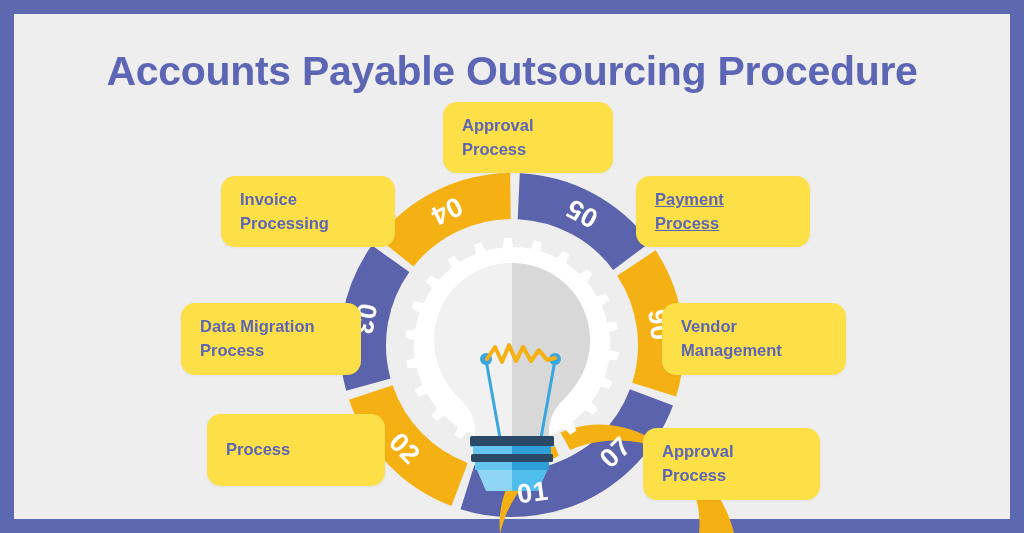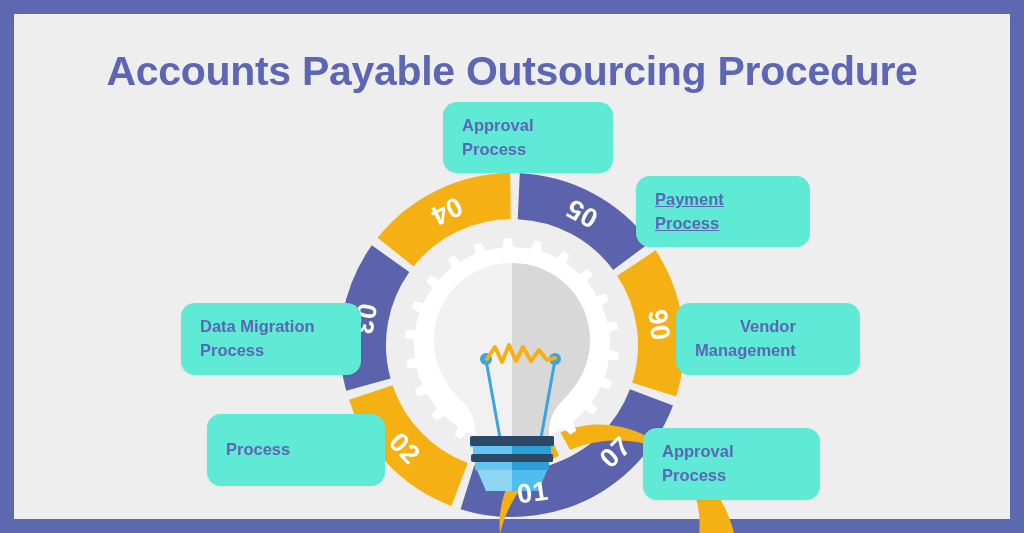--- a/index.html
+++ b/index.html
@@ -29,38 +29,38 @@
   }
   #stage {
     position:absolute;
     left:0; top:0;
     width:996px; height:505px;
   }
   svg#ring { position:absolute; left:0; top:0; width:996px; height:505px; overflow:visible; }
 
   .card {
     position:absolute;
-    background:#5eead4;
+    background:#fde047;
     border-radius:14px;
     box-shadow:0 1px 3px rgba(0,0,0,0.05);
     color:#5c66b5;
     font-size:16.5px;
     font-weight:bold;
     line-height:1.45;
     display:flex;
     align-items:center;
     padding:13px 19px;
   }
   .card span { display:block; }
 
   .c-approval   { left:429px; top:88px;  width:170px; height:71px; }
   .c-invoice    { left:207px; top:162px; width:174px; height:71px; }
   .c-payment    { left:622px; top:162px; width:174px; height:71px;text-decoration:underline; }
   .c-datamig    { left:167px; top:289px; width:180px; height:72px; }
-  .c-vendor     { left:662px; top:289px; width:184px; height:72px;text-align:right; }
+  .c-vendor     { left:648px; top:289px; width:184px; height:72px; }
   .c-onboard    { left:193px; top:400px; width:178px; height:72px; }
   .c-reporting  { left:629px; top:414px; width:177px; height:72px; }
 
   .num {
     font-size:27px;
     font-weight:bold;
     fill:#ffffff;
     font-family:"Liberation Sans", sans-serif;
     letter-spacing:0.5px;
   }
@@ -153,20 +153,26 @@
         </g>
     </svg>
 
     <div class="card c-approval">
       <div>
         <span>Approval</span>
         <span>Process</span>
       </div>
     </div>
 
+    <div class="card c-invoice">
+      <div>
+        <span>Invoice</span>
+        <span>Processing</span>
+      </div>
+    </div>
 
     <div class="card c-payment">
       <div>
         <span>Payment</span>
         <span>Process</span>
       </div>
     </div>
 
     <div class="card c-datamig">
       <div>

